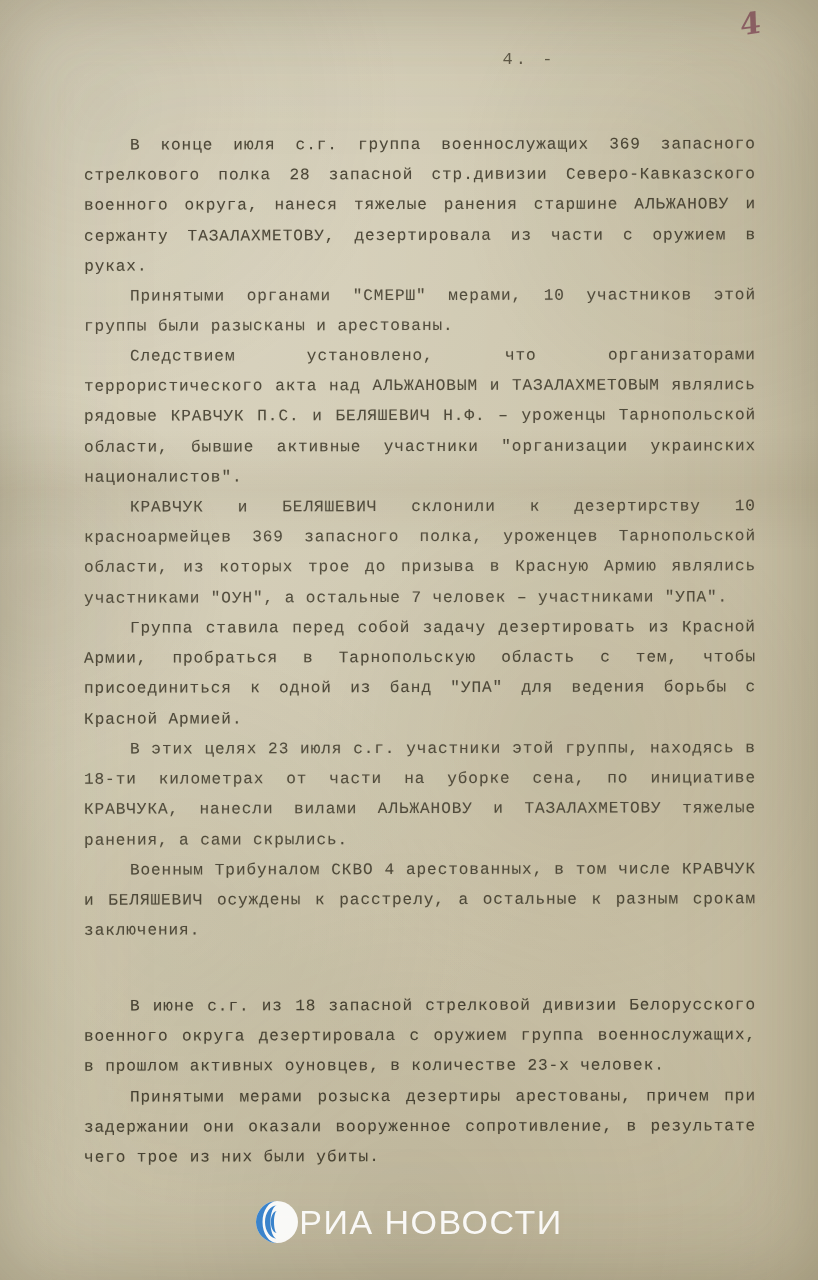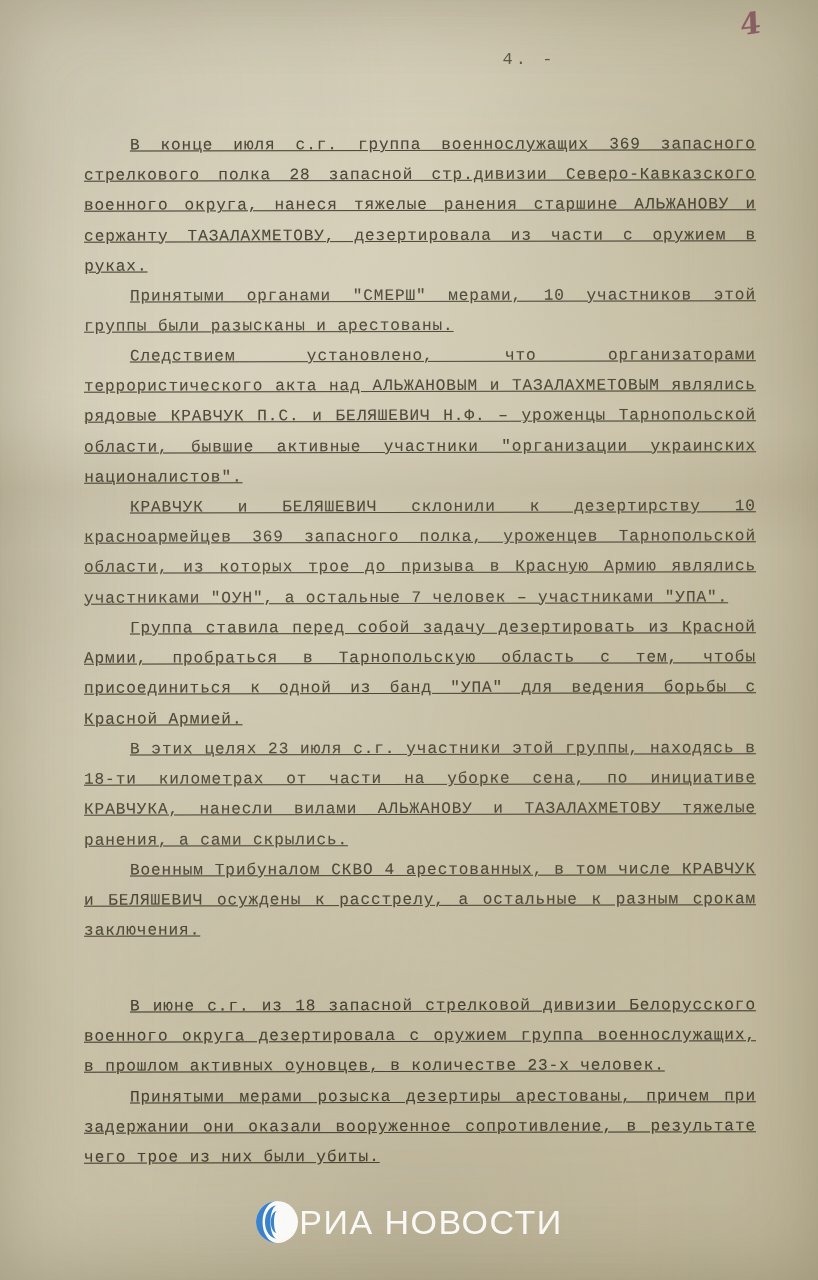--- a/index.html
+++ b/index.html
@@ -80,21 +80,20 @@
     top: 130px;
     left: 84px;
     width: 672px;
     color: #3f3a2c;
     font-size: 16.1px;
     line-height: 30.2px;
     letter-spacing: 0.9px;
     text-align: justify;
     text-shadow: 0 0 1px rgba(70,62,40,0.30);
     opacity: 0.93;
-    text-decoration: underline;
   }
 
   .body-text p {
     margin: 0 0 0 0;
     text-indent: 46px;
     
     transform: rotate(-0.12deg);
   }
   .gap {
     height: 46px;

